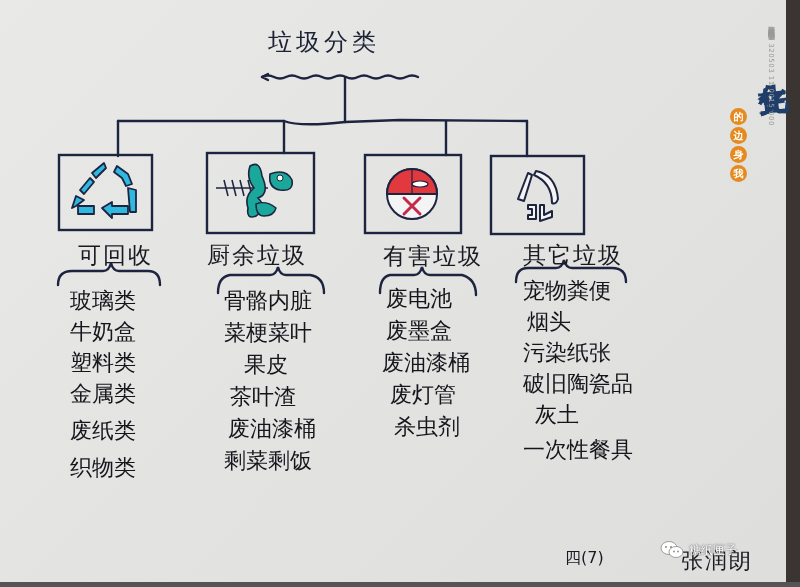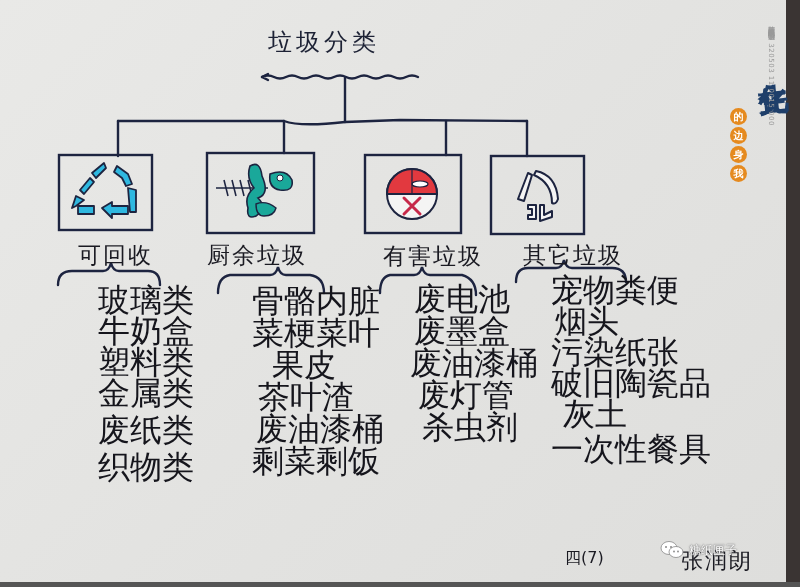--- a/index.html
+++ b/index.html
@@ -17,21 +17,21 @@
   .title {
     position:absolute; left:268px; top:26px; font-size:24px; color:#1d2235;
     letter-spacing:4px;
   }
   .ink { stroke:#1d2440; stroke-width:2.4; fill:none; stroke-linecap:round; }
   svg.lines { position:absolute; left:0; top:0; }
   .cat-label {
     position:absolute; font-size:23px; color:#1a1a22; letter-spacing:2px; white-space:nowrap;
   }
   .items {
-    position:absolute; color:#15151c; font-size:32px; line-height:32px; white-space:nowrap;margin-left:28px;
+    position:absolute; color:#15151c; font-size:22px; line-height:32px; white-space:nowrap;
   }
   .items div { margin:0; }
   .icon-box { position:absolute; }
   .brand {
     position:absolute; left:714px; top:20px; width:70px; height:210px;
   }
   .brand-text {
     position:absolute; writing-mode:vertical-rl; color:#1f3f6a;
     font-family:"DejaVu Serif", serif; font-size:30px; font-weight:bold; left:34px; top:40px;
     transform:rotate(-6deg);

